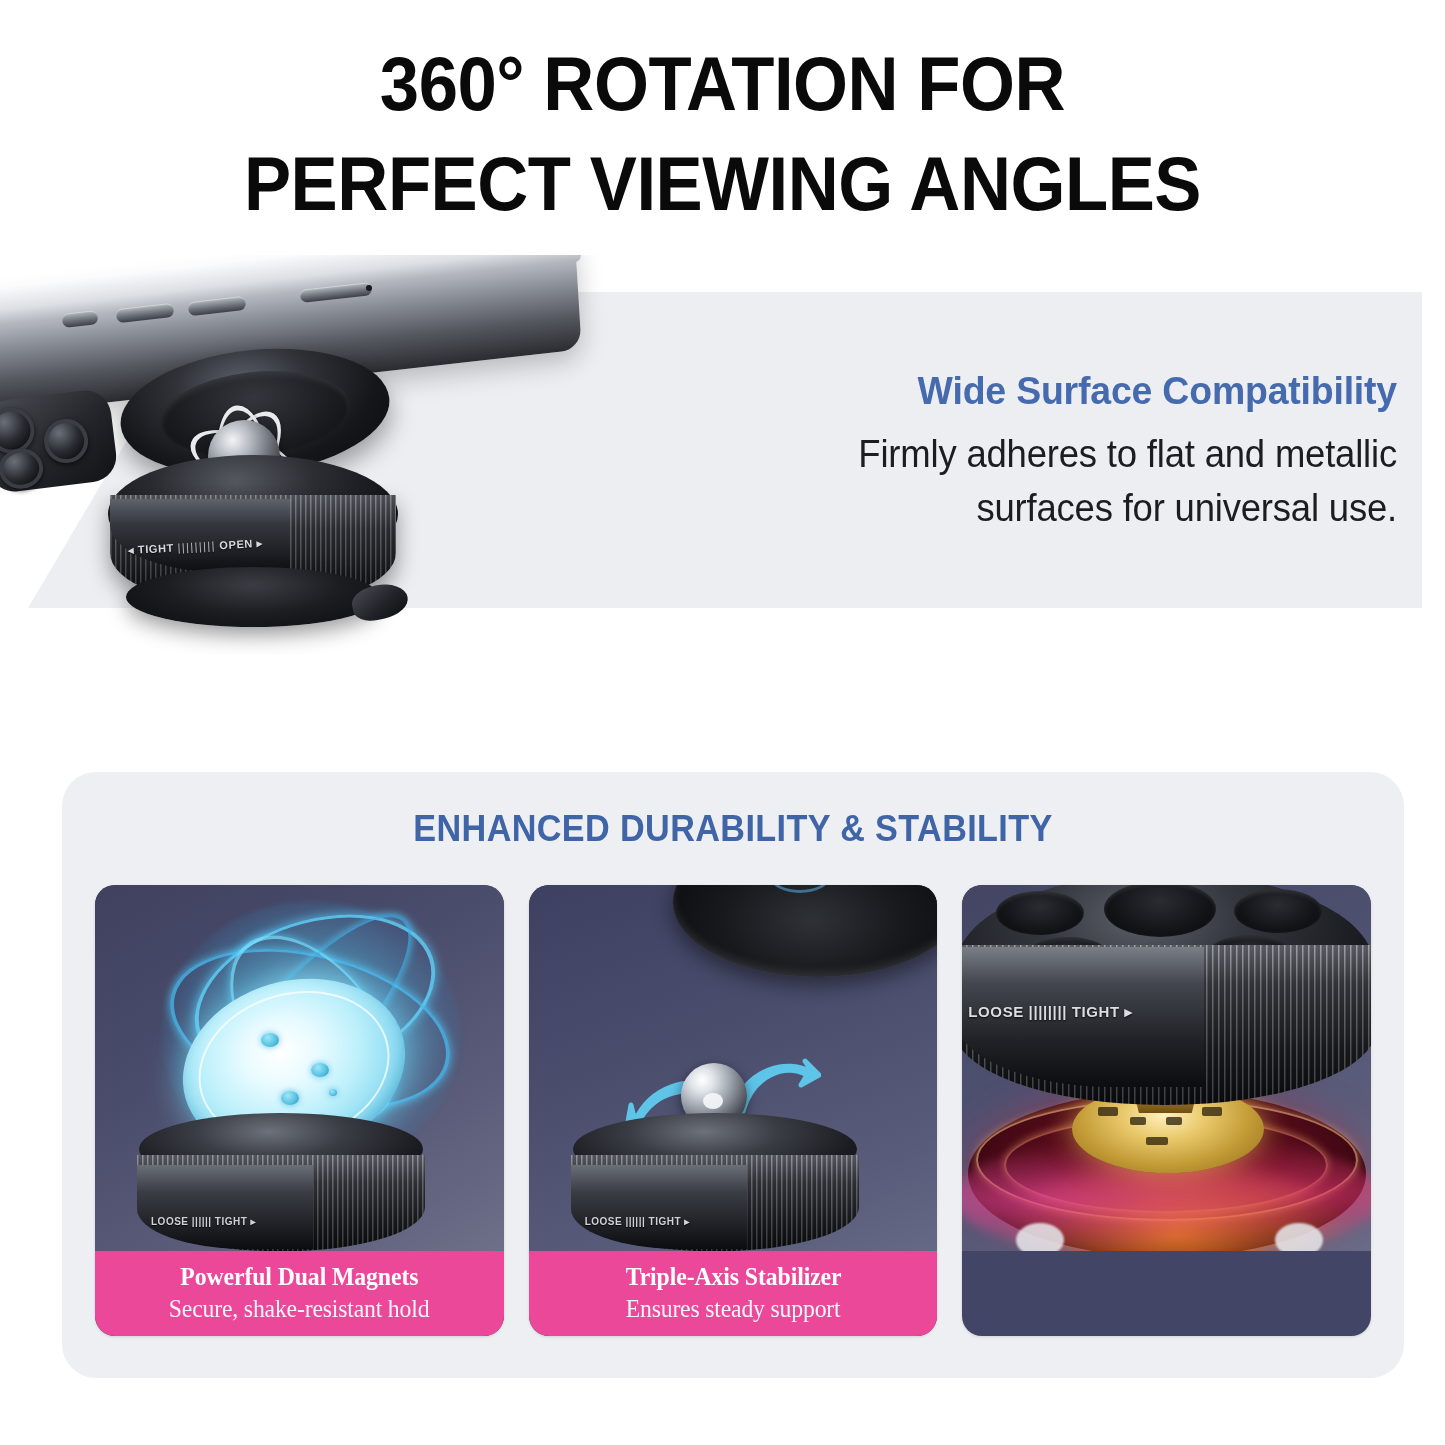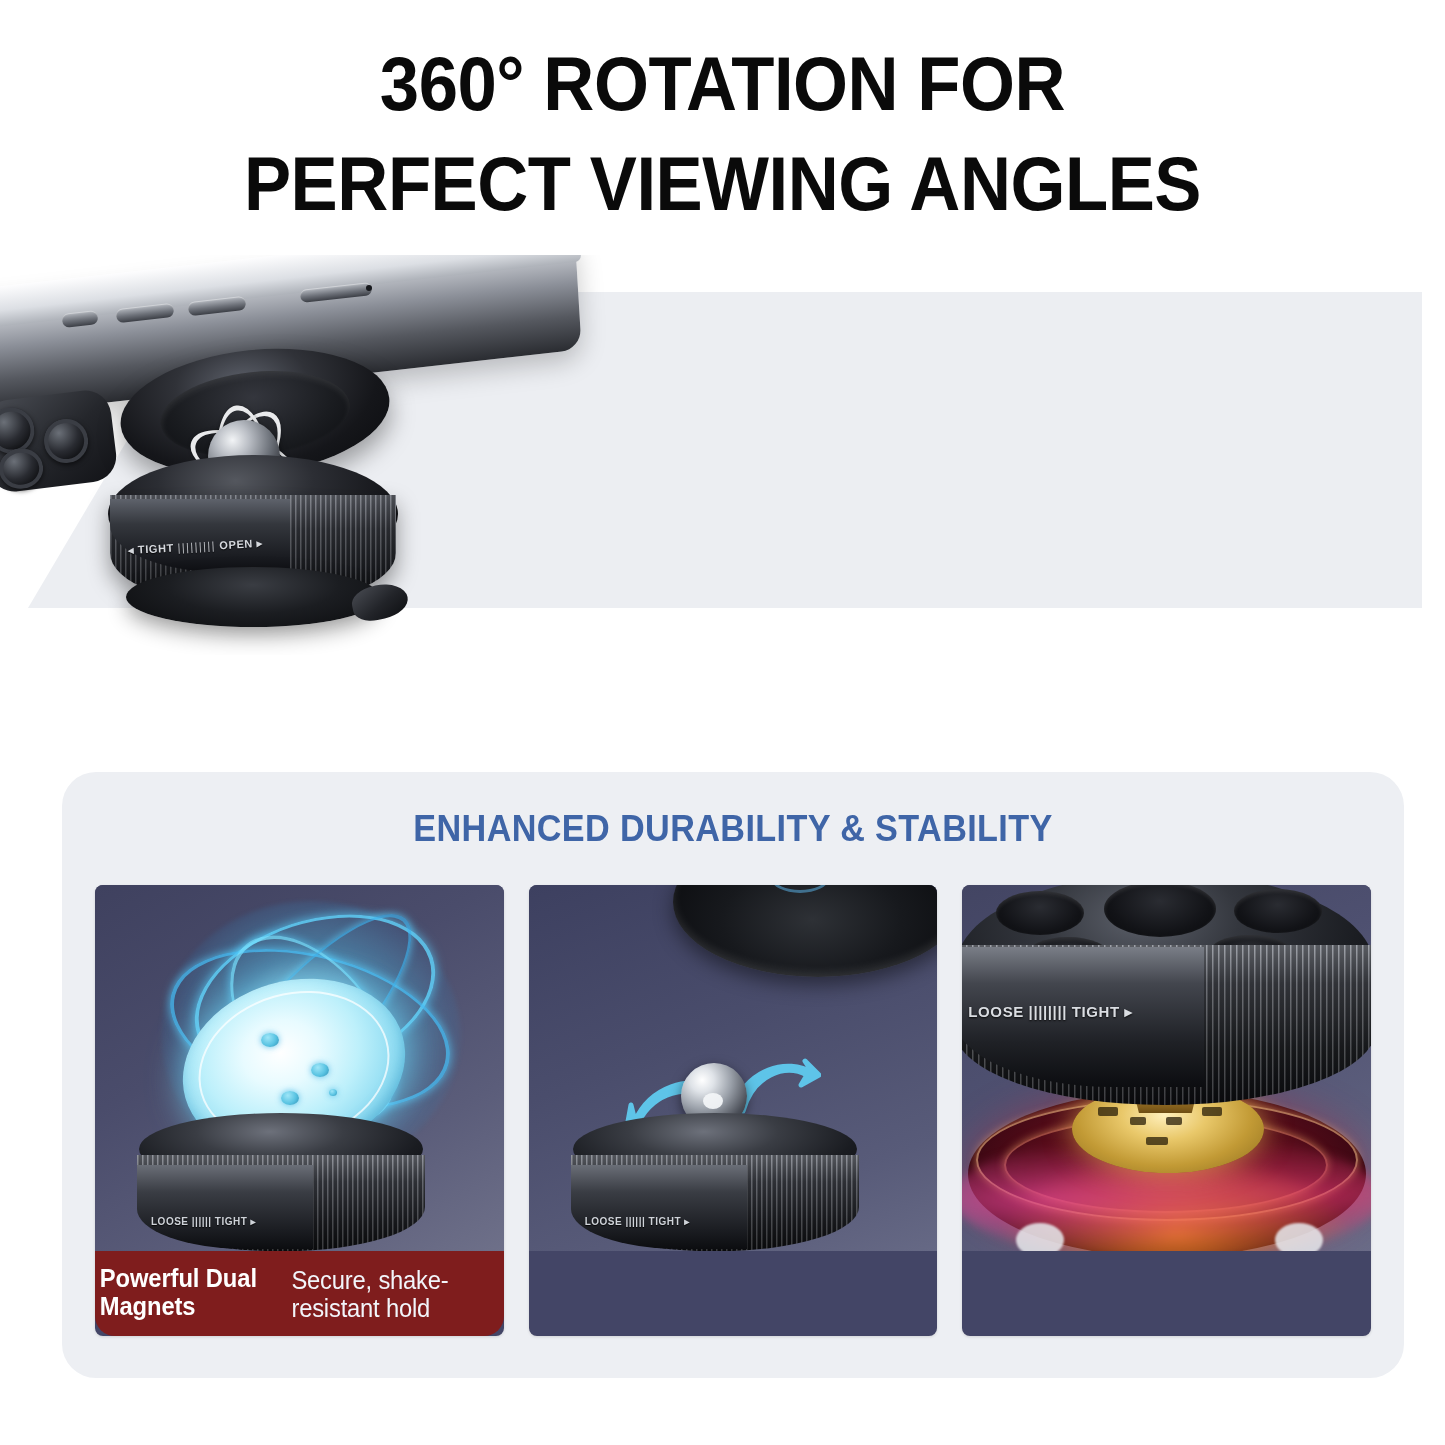--- a/index.html
+++ b/index.html
@@ -286,21 +286,21 @@
     top: 113px;
     width: 1276px;
     display: flex;
     gap: 25px;
   }
 
   .card {
     position: relative;
     width: 409px;
     height: 451px;
-    border-radius: 8px;
+    border-radius: 20px;
     overflow: hidden;
     background: #434566;
     box-shadow: 0 1px 3px rgba(0,0,0,0.12);
   }
 
   .card-art {
     position: absolute;
     left: 0; top: 0;
     width: 409px; height: 366px;
     overflow: hidden;
@@ -555,27 +555,28 @@
   .rs2 { left: 42px; top: 232px; width: 324px; height: 96px;  border-color: rgba(255,160,120,0.42); }
   .foot-l { position: absolute; left: 54px;  bottom: -6px; width: 48px; height: 34px; border-radius: 50%; background: #e8eaee; opacity: 0.85; filter: blur(1px); }
   .foot-r { position: absolute; right: 48px; bottom: -6px; width: 48px; height: 34px; border-radius: 50%; background: #e8eaee; opacity: 0.85; filter: blur(1px); }
 
   
   .card-caption {
     position: absolute;
     left: 0; bottom: 0;
     width: 409px;
     height: 85px;
-    background: #7f1d1d;
+    background: #ec4899;
     border-radius: 0 0 20px 20px;
     display: flex;
-    flex-direction: row;
+    flex-direction: column;
     align-items: center;
     justify-content: center;
     padding-bottom: 2px;
+    font-family: Liberation Serif, serif;
   }
   .cap-title {
     color: #ffffff;
     font-size: 25px;
     font-weight: 700;
     letter-spacing: -0.1px;
     line-height: 1.1;
     transform: scaleX(0.95);
   }
   .cap-sub {
@@ -629,20 +630,27 @@
     <div class="base-ring"></div>
     <div class="base-label-band"></div>
     <div class="dial-text"><span>◂ TIGHT</span>
       <span class="dial-ticks">|||||||||</span>
       <span>OPEN ▸</span>
     </div>
     <div class="base-foot"></div>
     <div class="base-tab"></div>
   </div>
 
+  <div class="hero-text">
+    <div class="hero-title">Wide Surface Compatibility</div>
+    <div class="hero-desc">
+      <div>Firmly adheres to flat and metallic</div>
+      <div>surfaces for universal use.</div>
+    </div>
+  </div>
 
   <div class="panel">
     <div class="panel-title">ENHANCED DURABILITY &amp; STABILITY</div>
 
     <div class="cards">
 
       <div class="card">
         <div class="card-art">
           <div class="bg-a"></div>
           <div class="mag-glow"></div>
@@ -679,20 +687,24 @@
             <path d="M84 16 C 66 6, 26 14, 10 50 L 6 34 L 2 56 L 24 58 L 14 50 C 30 20, 64 14, 80 26 Z" fill="#5ec4e8" stroke="#5ec4e8" stroke-width="5" stroke-linejoin="round"></path>
           </svg>
 
           <div class="ball"></div>
           <div class="ball-stem"></div>
           <div class="c-base-top"></div>
           <div class="c-base-ring"></div>
           <div class="c-base-label"></div>
           <div class="c-dial-text">LOOSE |||||| TIGHT ▸</div>
         </div>
+        <div class="card-caption">
+          <div class="cap-title">Triple-Axis Stabilizer</div>
+          <div class="cap-sub">Ensures steady support</div>
+        </div>
       </div>
 
       <div class="card">
         <div class="card-art">
           <div class="bg-c"></div>
 
           <div class="red-rotor"></div>
           <div class="rotor-streak rs1"></div>
           <div class="rotor-streak rs2"></div>
           <div class="rotor-glow"></div>

